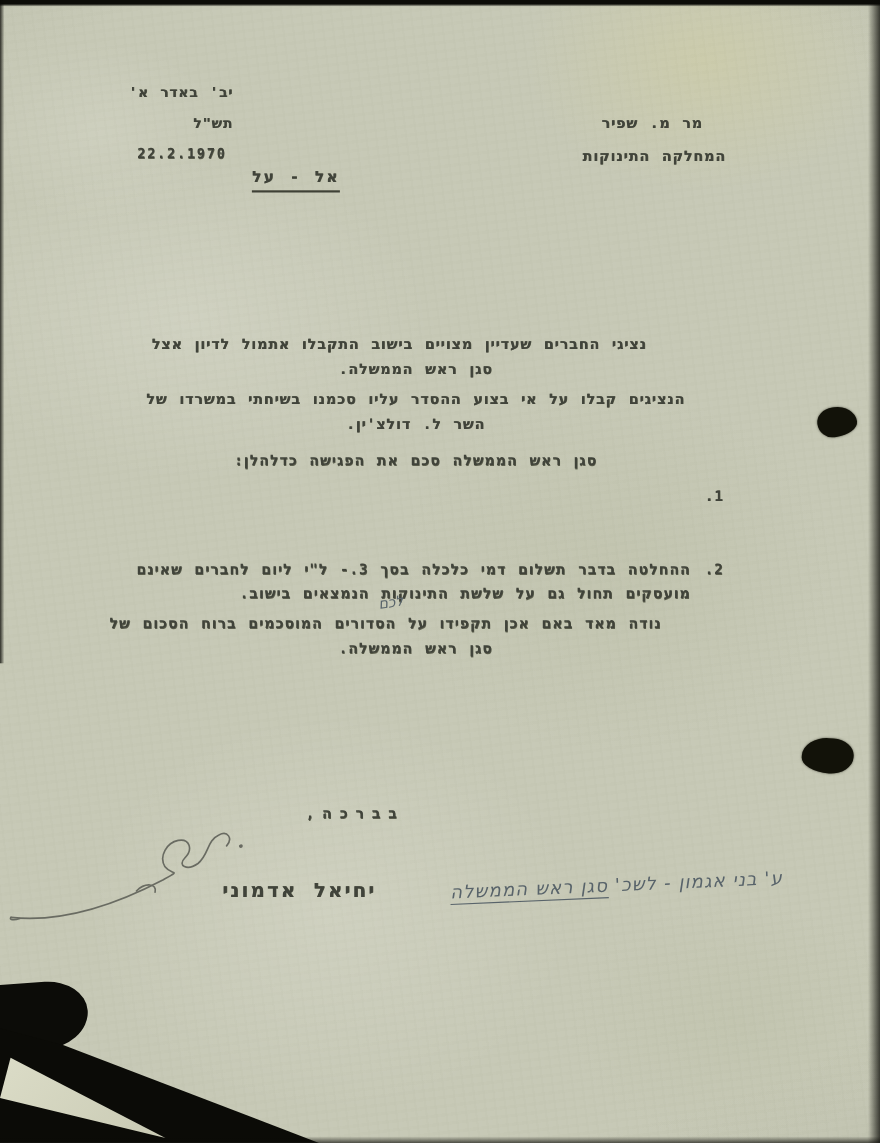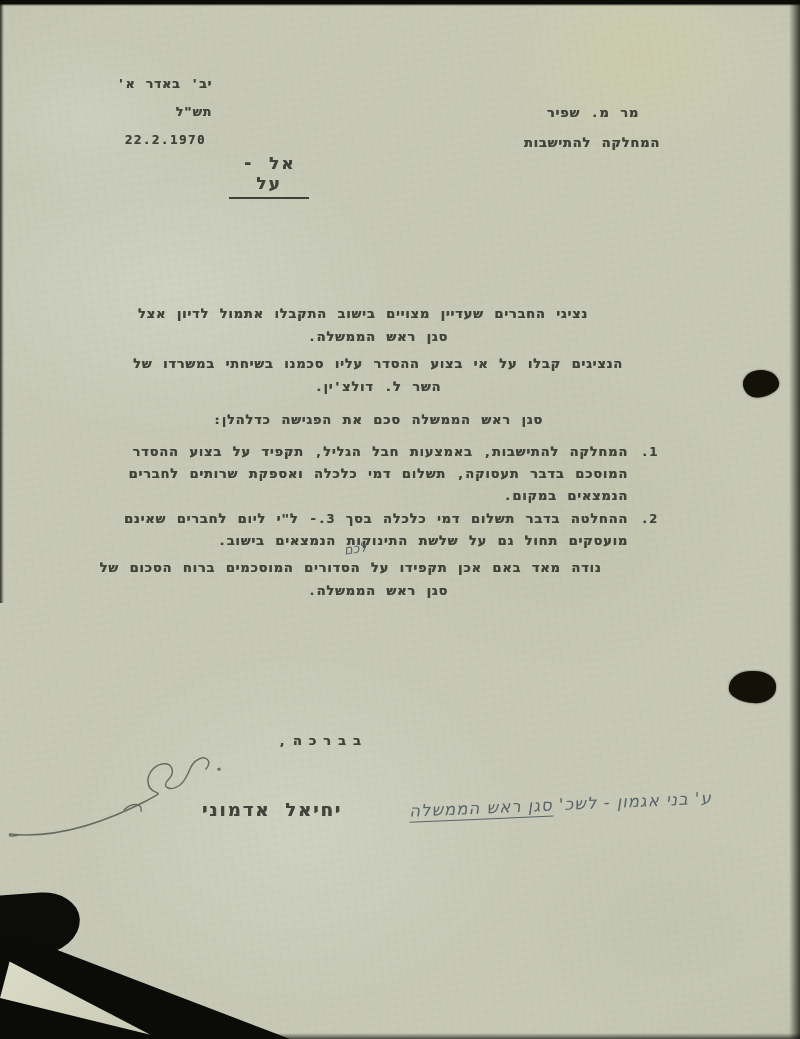--- a/index.html
+++ b/index.html
@@ -44,21 +44,21 @@
   }
   .ind30{text-indent:30px;}
   .ind55{text-indent:55px;}
   .ind15{text-indent:15px;}
   .date-block{position:absolute;left:82px;top:70px;direction:rtl;font-size:12.5px;line-height:28px;text-align:right;width:130px;}
   .date-greg{display:block;margin-right:6px;letter-spacing:1.5px;}
   .recipient{position:absolute;right:140px;top:98px;direction:rtl;text-align:right;font-size:13px;line-height:30px;}
   .recipient .name{display:block;margin-right:21px;}
   .subject{
     position:absolute;left:229px;top:153px;width:80px;text-align:center;direction:rtl;
-    font-size:17px;letter-spacing:2px;padding-bottom:4px;border-bottom:2px solid #3f4136;
+    font-size:14px;letter-spacing:2px;padding-bottom:4px;border-bottom:2px solid #3f4136;
   }
   .list-row{position:absolute;right:142px;width:560px;direction:rtl;display:flex;gap:8px;font-size:13px;line-height:22px;}
   .list-num{flex:0 0 22px;}
   .list-text{white-space:pre-line;}
   .closing{position:absolute;left:278px;top:733px;direction:rtl;font-size:13px;letter-spacing:7px;}
   .signer{position:absolute;left:202px;top:799px;direction:rtl;font-size:18px;letter-spacing:2px;}
   .sig-svg{position:absolute;left:6px;top:738px;}
 
   
   .ink{color:#58636a;font-style:italic;font-weight:400;}
@@ -92,36 +92,33 @@
   <div class="texture"></div>
   <div class="grain"></div>
 
   <div class="date-block typed">
     <span>יב' באדר א' תש"ל</span>
     <span class="date-greg">22.2.1970</span>
   </div>
 
   <div class="recipient typed">
     <span class="name">מר מ. שפיר</span>
-    <span>המחלקה להתישבות</span>
+    <span>המחלקה התינוקות</span>
   </div>
 
   <div class="subject typed">אל - על</div>
 
   <div class="para typed ind30" style="top:302px">נציגי החברים שעדיין מצויים בישוב התקבלו אתמול לדיון אצל
 סגן ראש הממשלה.</div>
   <div class="para typed" style="top:408px">סגן ראש הממשלה סכם את הפגישה כדלהלן:</div>
   <div class="para typed" style="top:352px">הנציגים קבלו על אי בצוע ההסדר עליו סכמנו בשיחתי במשרדו של
 השר ל. דולצ'ין.</div>
 
   <div class="list-row typed" style="top:441px">
     <span class="list-num">1.</span>
-    <span class="list-text">המחלקה להתישבות, באמצעות חבל הגליל, תקפיד על בצוע ההסדר
-המוסכם בדבר תעסוקה, תשלום דמי כלכלה ואספקת שרותים לחברים
-הנמצאים במקום.</span>
   </div>
   <div class="list-row typed" style="top:508px">
     <span class="list-num">2.</span>
     <span class="list-text">ההחלטה בדבר תשלום דמי כלכלה בסך ⁦-.3⁩ ל"י ליום לחברים שאינם
 מועסקים תחול גם על שלשת התינוקות הנמצאים בישוב.</span>
   </div>
 
   <div class="para typed ind55" style="top:556px">נודה מאד באם אכן תקפידו על הסדורים המוסכמים ברוח הסכום של
 סגן ראש הממשלה.</div>
 

